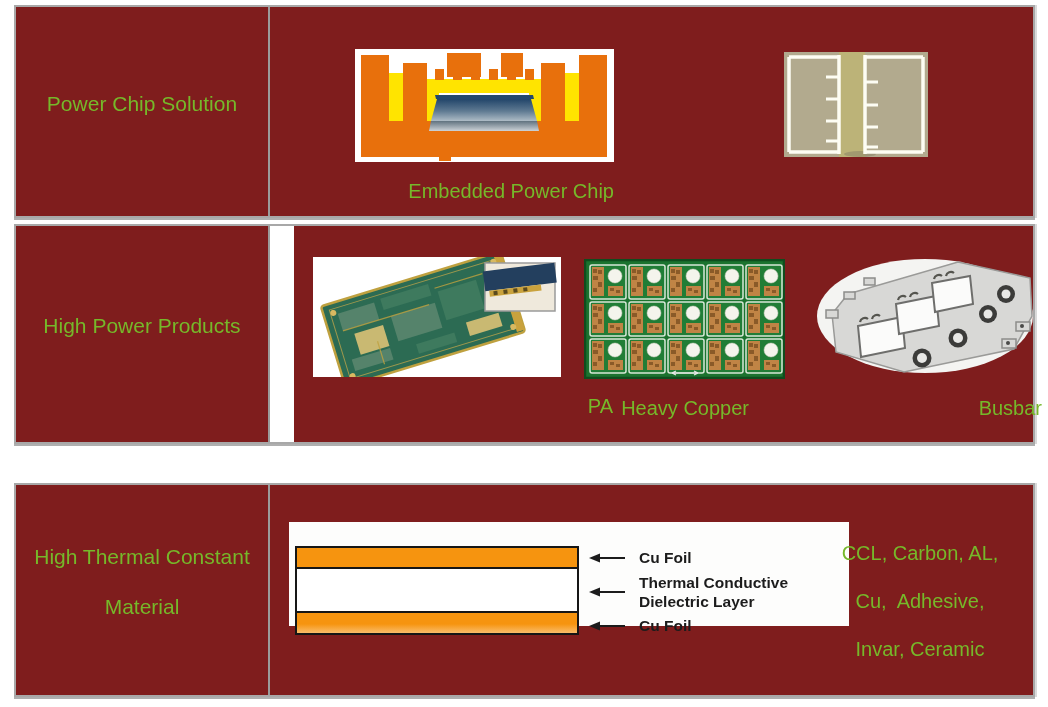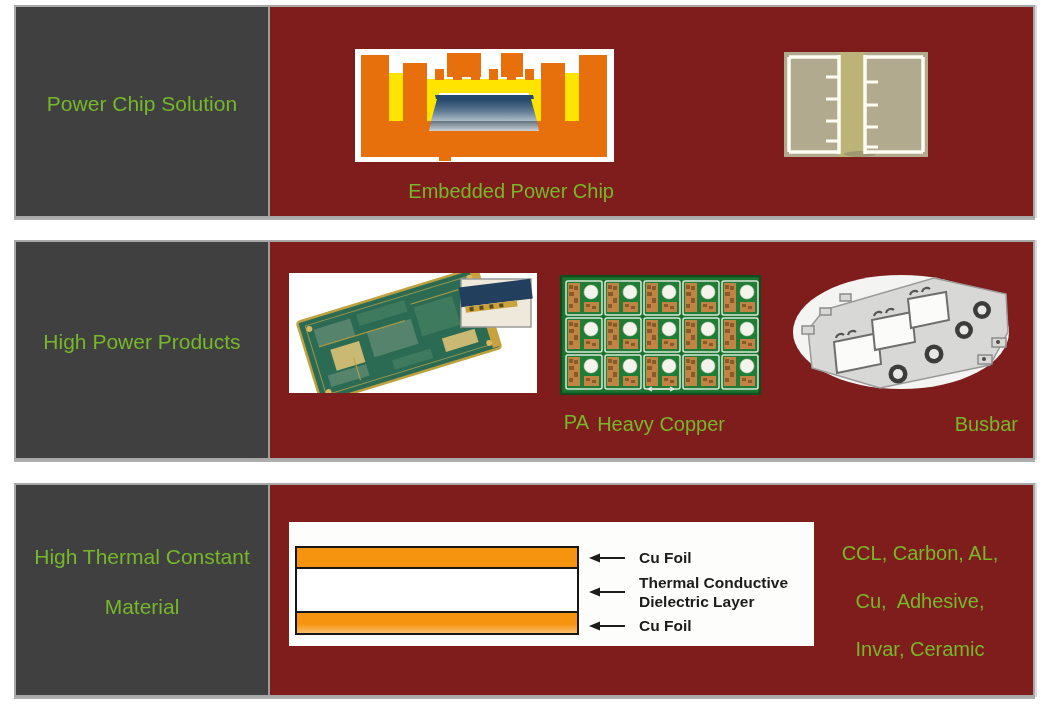--- a/index.html
+++ b/index.html
@@ -2,34 +2,34 @@
 <html><head>
 <meta charset="utf-8">
 <style>
   html,body{margin:0;padding:0;background:#ffffff;}
   .canvas{position:relative;width:1048px;height:707px;background:#ffffff;
           font-family:"Liberation Sans",sans-serif;overflow:hidden;}
   .row-box{position:absolute;left:14px;width:1021px;display:flex;box-sizing:border-box;
            border:2px solid #a8a8a8;background:#ffffff;
            box-shadow:0 2px 0 rgba(110,110,110,.55),2px 0 0 rgba(150,150,150,.35);}
   .cell-label{flex:0 0 254px;box-sizing:border-box;border-right:2px solid #9b9b9b;
-              background:#404040;display:flex;align-items:center;justify-content:center;
+              background:#7f1d1d;display:flex;align-items:center;justify-content:center;
               text-align:center;padding:0 2px 16px 2px;}
   .cell-content{flex:1 1 auto;position:relative;background:#7f1d1d;}
   .green{color:#76b82a;}
   .row-label{font-size:21px;line-height:26px;}
   .row-label.two-line{line-height:50px;}
   .fig{position:absolute;margin:0;text-align:center;}
   .fig svg{display:block;}
   .caption{font-size:20px;color:#76b82a;margin-top:18px;white-space:nowrap;
            text-align:center;position:relative;left:50%;transform:translateX(-50%);
            display:inline-block;}
   .fig .cap-wrap{text-align:center;}
   
-  .stack-panel{position:absolute;left:19px;top:37px;width:525px;height:124px;background:#fdfdfc;}
+  .stack-panel{position:absolute;left:19px;top:37px;width:525px;height:104px;background:#fdfdfc;padding-left:35px;}
   .layer-stack{position:absolute;left:6px;top:24px;width:284px;box-sizing:border-box;
                border:2px solid #161616;}
   .layer{box-sizing:border-box;}
   .layer-top{height:21px;background:#f6940f;border-bottom:2px solid #161616;}
   .layer-mid{height:44px;background:#ffffff;border-bottom:2px solid #161616;}
   .layer-bot{height:20px;background:linear-gradient(#f6940f 55%,#fbbd6a);}
   .diag-row{position:absolute;left:298px;display:flex;align-items:center;gap:12px;}
   .diag-label{font-weight:bold;font-size:15.5px;color:#1c1c1c;line-height:19px;
               white-space:pre-line;text-align:left;}
   .materials{position:absolute;left:552px;top:44px;width:196px;text-align:center;
@@ -109,21 +109,21 @@
           <g stroke="#fdfdf3" stroke-width="3" fill="none">
             <path d="M55,25 H42 M55,47 H42 M55,69 H42 M55,89 H42"></path>
             <path d="M81,30 H94 M81,53 H94 M81,75 H94 M81,95 H94"></path>
           </g>
         </svg>
       </figure>
 
     </div>
   </section>
 
-  <section class="row-box" style="top:240px;height:220px;">
+  <section class="row-box" style="top:224px;height:220px;gap:24px;">
     <div class="cell-label">
       <span class="green row-label">High Power Products</span>
     </div>
     <div class="cell-content">
 
       <figure class="fig" style="left:19px;top:31px;width:300px;">
         <svg width="248" height="120" viewBox="0 0 248 120">
           <rect x="0" y="0" width="248" height="120" fill="#ffffff"></rect>
           <g transform="rotate(-17 110 62)">
             <rect x="16" y="20" width="188" height="84" rx="3" fill="#2c6b53" stroke="#bfa13f" stroke-width="2.5"></rect>

